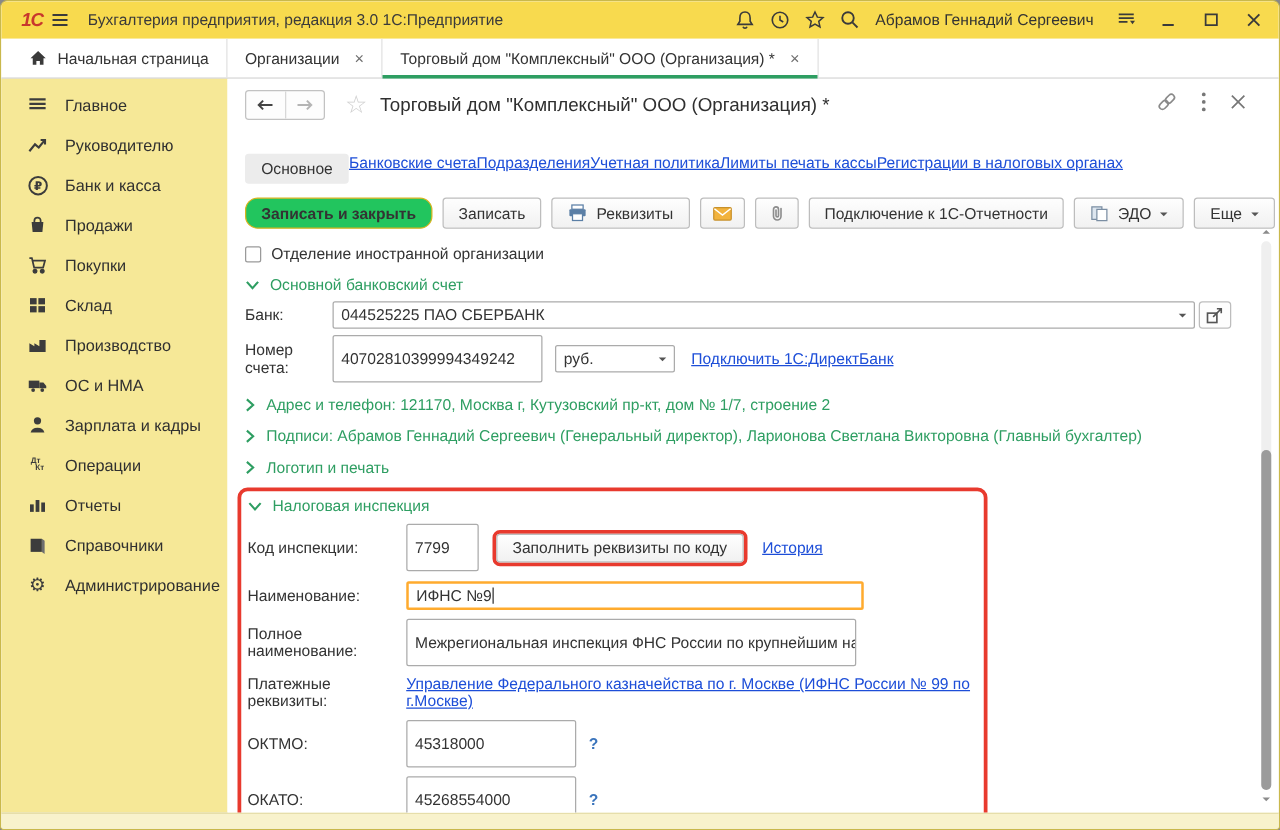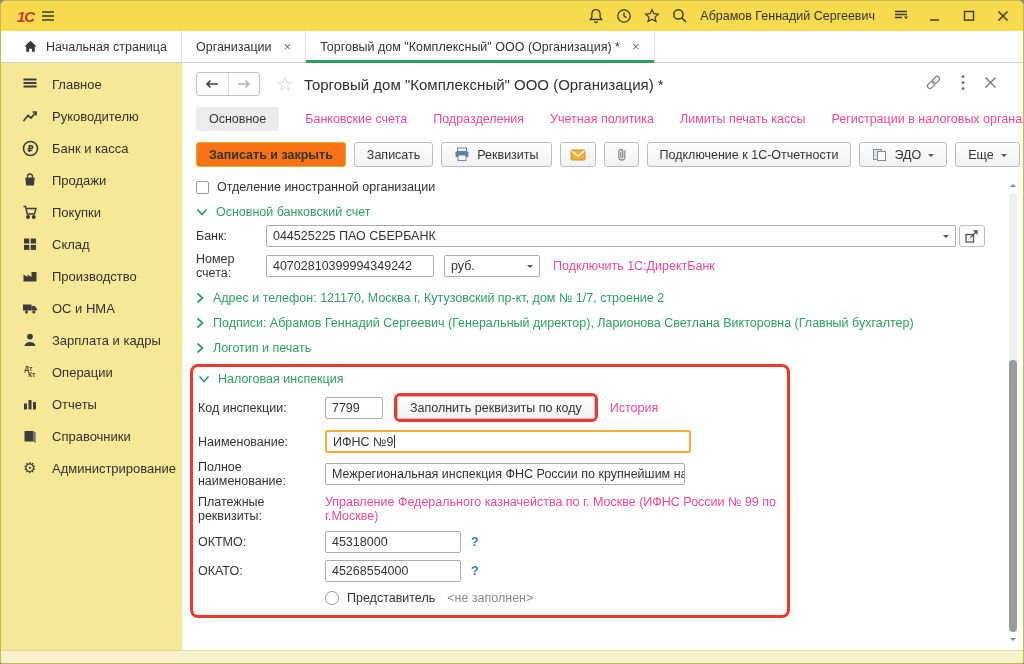--- a/index.html
+++ b/index.html
@@ -37,44 +37,44 @@
   
   .form-head { display:flex; align-items:center; height:26px; }
   .navbtns { display:inline-flex; border:1px solid #c2c2c2; border-radius:3px; overflow:hidden; background:#fdfdfd; }
   .navbtn { width:31px; height:22px; display:flex; align-items:center; justify-content:center; }
   .navbtn + .navbtn { border-left:1px solid #d8d8d8; }
   .fav-star { font-size:20px; color:#cfcfcf; margin:0 10px 0 16px; line-height:20px; }
   .form-title { font-size:15px; color:#2f2f2f; white-space:nowrap; }
   .head-right { margin-left:auto; display:flex; align-items:center; gap:18px; padding-right:2px; }
 
   
-  .navlinks { display:flex; align-items:center; gap:26px; margin-top:10px; font-size:12.5px; white-space:nowrap; }
+  .navlinks { display:flex; margin-top:26px; font-size:12.5px; white-space:nowrap; }
   .pill { background:#ececec; border-radius:3px; padding:5px 13px; }
-  .lnk { color:#ec4899; cursor:pointer; }
+  .lnk { color:#1d4ed8; text-decoration:underline; cursor:pointer; }
 
   
   .toolbar { display:flex; align-items:center; gap:8px; margin-top:11px; }
   .btn { height:25px; display:inline-flex; align-items:center; gap:7px; padding:0 12px;
          background:linear-gradient(#fefefe,#f1f1f1); border:1px solid #bdbdbd; border-radius:3px;
          font-size:12.5px; color:#333; white-space:nowrap; cursor:default; }
-  .btn.primary { background:#f97316; border-color:#D8B41F; font-weight:bold; }
+  .btn.primary { background:#22c55e; border-color:#D8B41F; font-weight:bold;border-radius:10px; }
   .btn.sq { padding:0 9px; }
   .car { width:0; height:0; border:3.5px solid transparent; border-top-color:#555; margin-top:4px; }
   .toolbar-right { margin-left:auto; display:flex; gap:8px; }
 
   
   .checkbox-row { margin-top:13px; display:flex; align-items:center; gap:8px; font-size:12.5px; }
   .cb { width:13px; height:13px; border:1px solid #9a9a9a; border-radius:2px; background:#fff; }
 
   .gsec { display:flex; align-items:center; gap:8px; color:#2E9E62; font-size:12.5px; margin-top:11px; cursor:default; }
 
   .frow { display:flex; align-items:center; margin-top:6px; font-size:12.5px; }
   .lbl70  { flex:0 0 70px; }
   .lbl127 { flex:0 0 127px; }
-  .input { border:1px solid #ABABAB; border-radius:2px; height:22px; display:flex; align-items:center;
+  .input { border:1px solid #ABABAB; border-radius:2px; height:38px; display:flex; align-items:center;
            padding:0 6px; background:#fff; white-space:nowrap; overflow:hidden; font-size:12.5px; }
   .combo { display:flex; align-items:stretch; border:1px solid #ABABAB; border-radius:2px; height:22px; background:#fff; }
   .combo .val { flex:1 1 auto; display:flex; align-items:center; padding:0 6px; white-space:nowrap; overflow:hidden; }
   .combo .dd  { flex:0 0 18px; display:flex; align-items:center; justify-content:center; }
   .openbtn { width:26px; height:22px; border:1px solid #bdbdbd; border-radius:3px; background:#fdfdfd;
              display:flex; align-items:center; justify-content:center; margin-left:3px; }
 
   .redbox { border:3px solid #E83A2E; border-radius:8px; margin:9px 0 0 -6px; width:600px; padding:3px 8px 10px 5px; }
   .redwrap { display:inline-flex; border:3px solid #E83A2E; border-radius:6px; margin-left:11px; }
   .focused { border:2px solid #FFAB2E; height:23px; }
@@ -100,20 +100,21 @@
 
 <div class="window">
 
   <div class="topbar">
     <span class="logo">1С</span>
     <span class="iconbtn18">
       <svg width="18" height="18">
           <path d="M3 5h12M3 9h12M3 13h12" stroke="#3a3a3a" stroke-width="1.7" fill="none"></path>
         </svg>
     </span>
+    <span class="topbar-title">Бухгалтерия предприятия, редакция 3.0 1С:Предприятие</span>
     <div class="topbar-right">
       <span class="iconbtn18">
         <svg width="18" height="18" fill="none" stroke="#3a3a3a" stroke-width="1.3">
           <path d="M9 2.6c-2.8 0-4.1 2-4.1 4.7V10l-1.6 2.5h11.4L13.1 10V7.3c0-2.7-1.3-4.7-4.1-4.7z"></path>
           <path d="M7.4 14.4a1.7 1.7 0 0 0 3.2 0"></path>
           </svg>
       </span>
       <span class="iconbtn18">
         <svg width="18" height="18" fill="none" stroke="#3a3a3a" stroke-width="1.3">
           <circle cx="9" cy="9" r="6.2"></circle>

